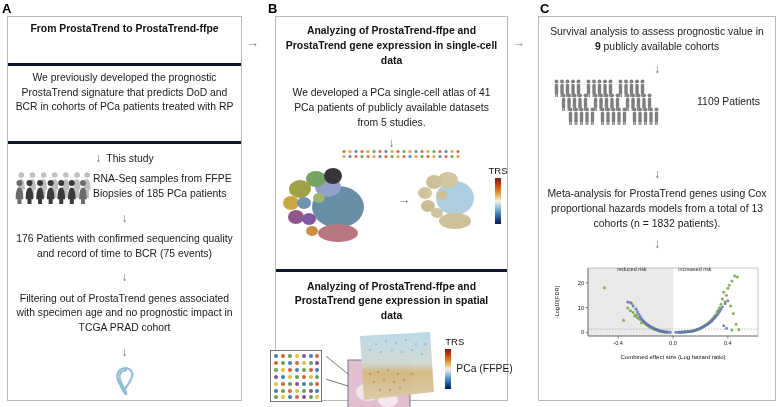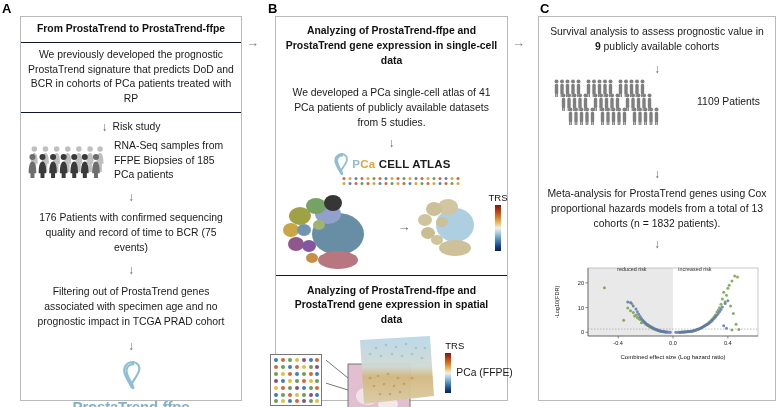--- a/index.html
+++ b/index.html
@@ -40,32 +40,32 @@
     position: absolute;
     top: 16px;
     left: 6px;
     right: 6px;
     bottom: 6px;
     border: 1px solid #b9b9b9;
     background: #fff;
     display: flex;
     flex-direction: column;
   }
-  .panel-a .panel-box { left: 20px; right: 16px; }
+  .panel-a .panel-box { left: 7px; right: 16px; }
   .panel-b .panel-box { left: 17px; right: 16px; }
   .panel-c .panel-box { left: 14px; right: 8px; }
 
   .cell {
     padding: 5px 7px;
     display: flex;
     flex-direction: column;
     align-items: center;
     justify-content: center;
   }
-  .cell + .cell { border-top: 1px solid #0f172a; }
+  .cell + .cell { border-top: 3px solid #0f172a; margin-top: 21px; }
 
   .title {
     font-weight: bold;
     font-size: 10.4px;
     line-height: 1.42;
     text-align: center;
     color: #111;
   }
   .body-text {
     font-size: 10.4px;
@@ -112,21 +112,21 @@
     background: #fff;
     padding: 0 5px;
   }
 
   
   .people-wrap { display: flex; align-items: center; justify-content: center; }
   .people-a { width: 78px; height: 34px; }
   .people-c { width: 130px; height: 48px; }
   .people-inline {
     display: flex; flex-direction: row; align-items: center;
-    gap: 8px; justify-content: center; width: 100%;
+    justify-content: center; width: 100%;
   }
 
   
   .pt-logo {
     display: flex; flex-direction: column; align-items: center;
     gap: 8px; justify-content: center;
   }
   .pt-logo .pt-word {
     font-size: 15px;
     font-weight: 600;
@@ -179,21 +179,21 @@
       </div>
 
       <div class="cell" style="height:70px">
         <div class="body-text">We previously developed the prognostic ProstaTrend signature that predicts DoD and BCR in cohorts of PCa patients treated with RP</div>
       </div>
 
       <div class="cell" style="flex:1; justify-content:flex-start; padding-top:8px; gap:4px">
 
         <div class="arrow-row">
           <span class="v-arrow">↓</span>
-          <span class="lbl">Risk study</span>
+          <span class="lbl">This study</span>
         </div>
 
         <div class="people-inline" style="margin-top:2px">
           <span class="people-wrap">
             <svg class="people-a" viewBox="0 0 140 60">
               <g fill="#bfbfbf">
                 <g transform="translate(4,2) scale(0.92)">
                     <circle cx="8" cy="7" r="5.4"></circle>
                     <path d="M1.2 36 C1.2 22 3.6 15 8 15 C12.4 15 14.8 22 14.8 36 L11.6 36 L11.6 52 L4.4 52 L4.4 36 Z"></path>
                   </g>
@@ -296,27 +296,20 @@
     <div class="panel-letter" style="left:10px">B</div>
     <div class="between-arrow" style="right:-1px; top:36px">→</div>
 
     <div class="panel-box">
 
       <div class="cell" style="flex:0 0 228px; justify-content:flex-start; padding-top:7px">
         <div class="title">Analyzing of ProstaTrend-ffpe and ProstaTrend gene expression in single-cell data</div>
         <div class="body-text" style="margin-top:18px">We developed a PCa single-cell atlas of 41 PCa patients of publicly available datasets from 5 studies.</div>
         <div class="v-arrow" style="margin-top:6px">↓</div>
 
-        <div class="atlas-logo" style="margin-top:3px">
-          <svg width="17" height="24" viewBox="0 0 22 30">
-            <path d="M13 2 C7 2 3 7 4.6 13 C5.8 17.5 8.6 21.5 11 26 C11.9 27.7 12.6 28.6 13.2 28.2 C13.8 27.8 13.3 26.6 12.4 24.8 C10.2 20.3 7.6 16.6 6.8 12.6 C5.8 7.9 8.6 4.3 13 4.3 Z" fill="none" stroke="#8ebdd4" stroke-width="2.3" stroke-linecap="round"></path>
-            <path d="M13 2 C18 2.6 20.4 6.6 19 11 C17.6 15.4 14.2 19 12 23.4" fill="none" stroke="#8ebdd4" stroke-width="2.3" stroke-linecap="round"></path>
-          </svg>
-          <span class="atlas-txt"><span class="pca">P</span><span class="ca">Ca</span> <span class="ata">CELL ATLAS</span></span>
-        </div>
         <svg class="atlas-dots" width="120" height="10" viewBox="0 0 120 10" style="margin-left:18px;margin-top:0px">
           <g>
             <circle cx="3" cy="2.5" r="1.5" fill="#d9643a"></circle>
               <circle cx="9" cy="2.5" r="1.5" fill="#e2a23c"></circle>
             <circle cx="15" cy="2.5" r="1.5" fill="#5b83b5"></circle>
               <circle cx="21" cy="2.5" r="1.5" fill="#d9643a"></circle>
             <circle cx="27" cy="2.5" r="1.5" fill="#e2a23c"></circle>
               <circle cx="33" cy="2.5" r="1.5" fill="#6a9f55"></circle>
             <circle cx="39" cy="2.5" r="1.5" fill="#d9643a"></circle>
               <circle cx="45" cy="2.5" r="1.5" fill="#5b83b5"></circle>

